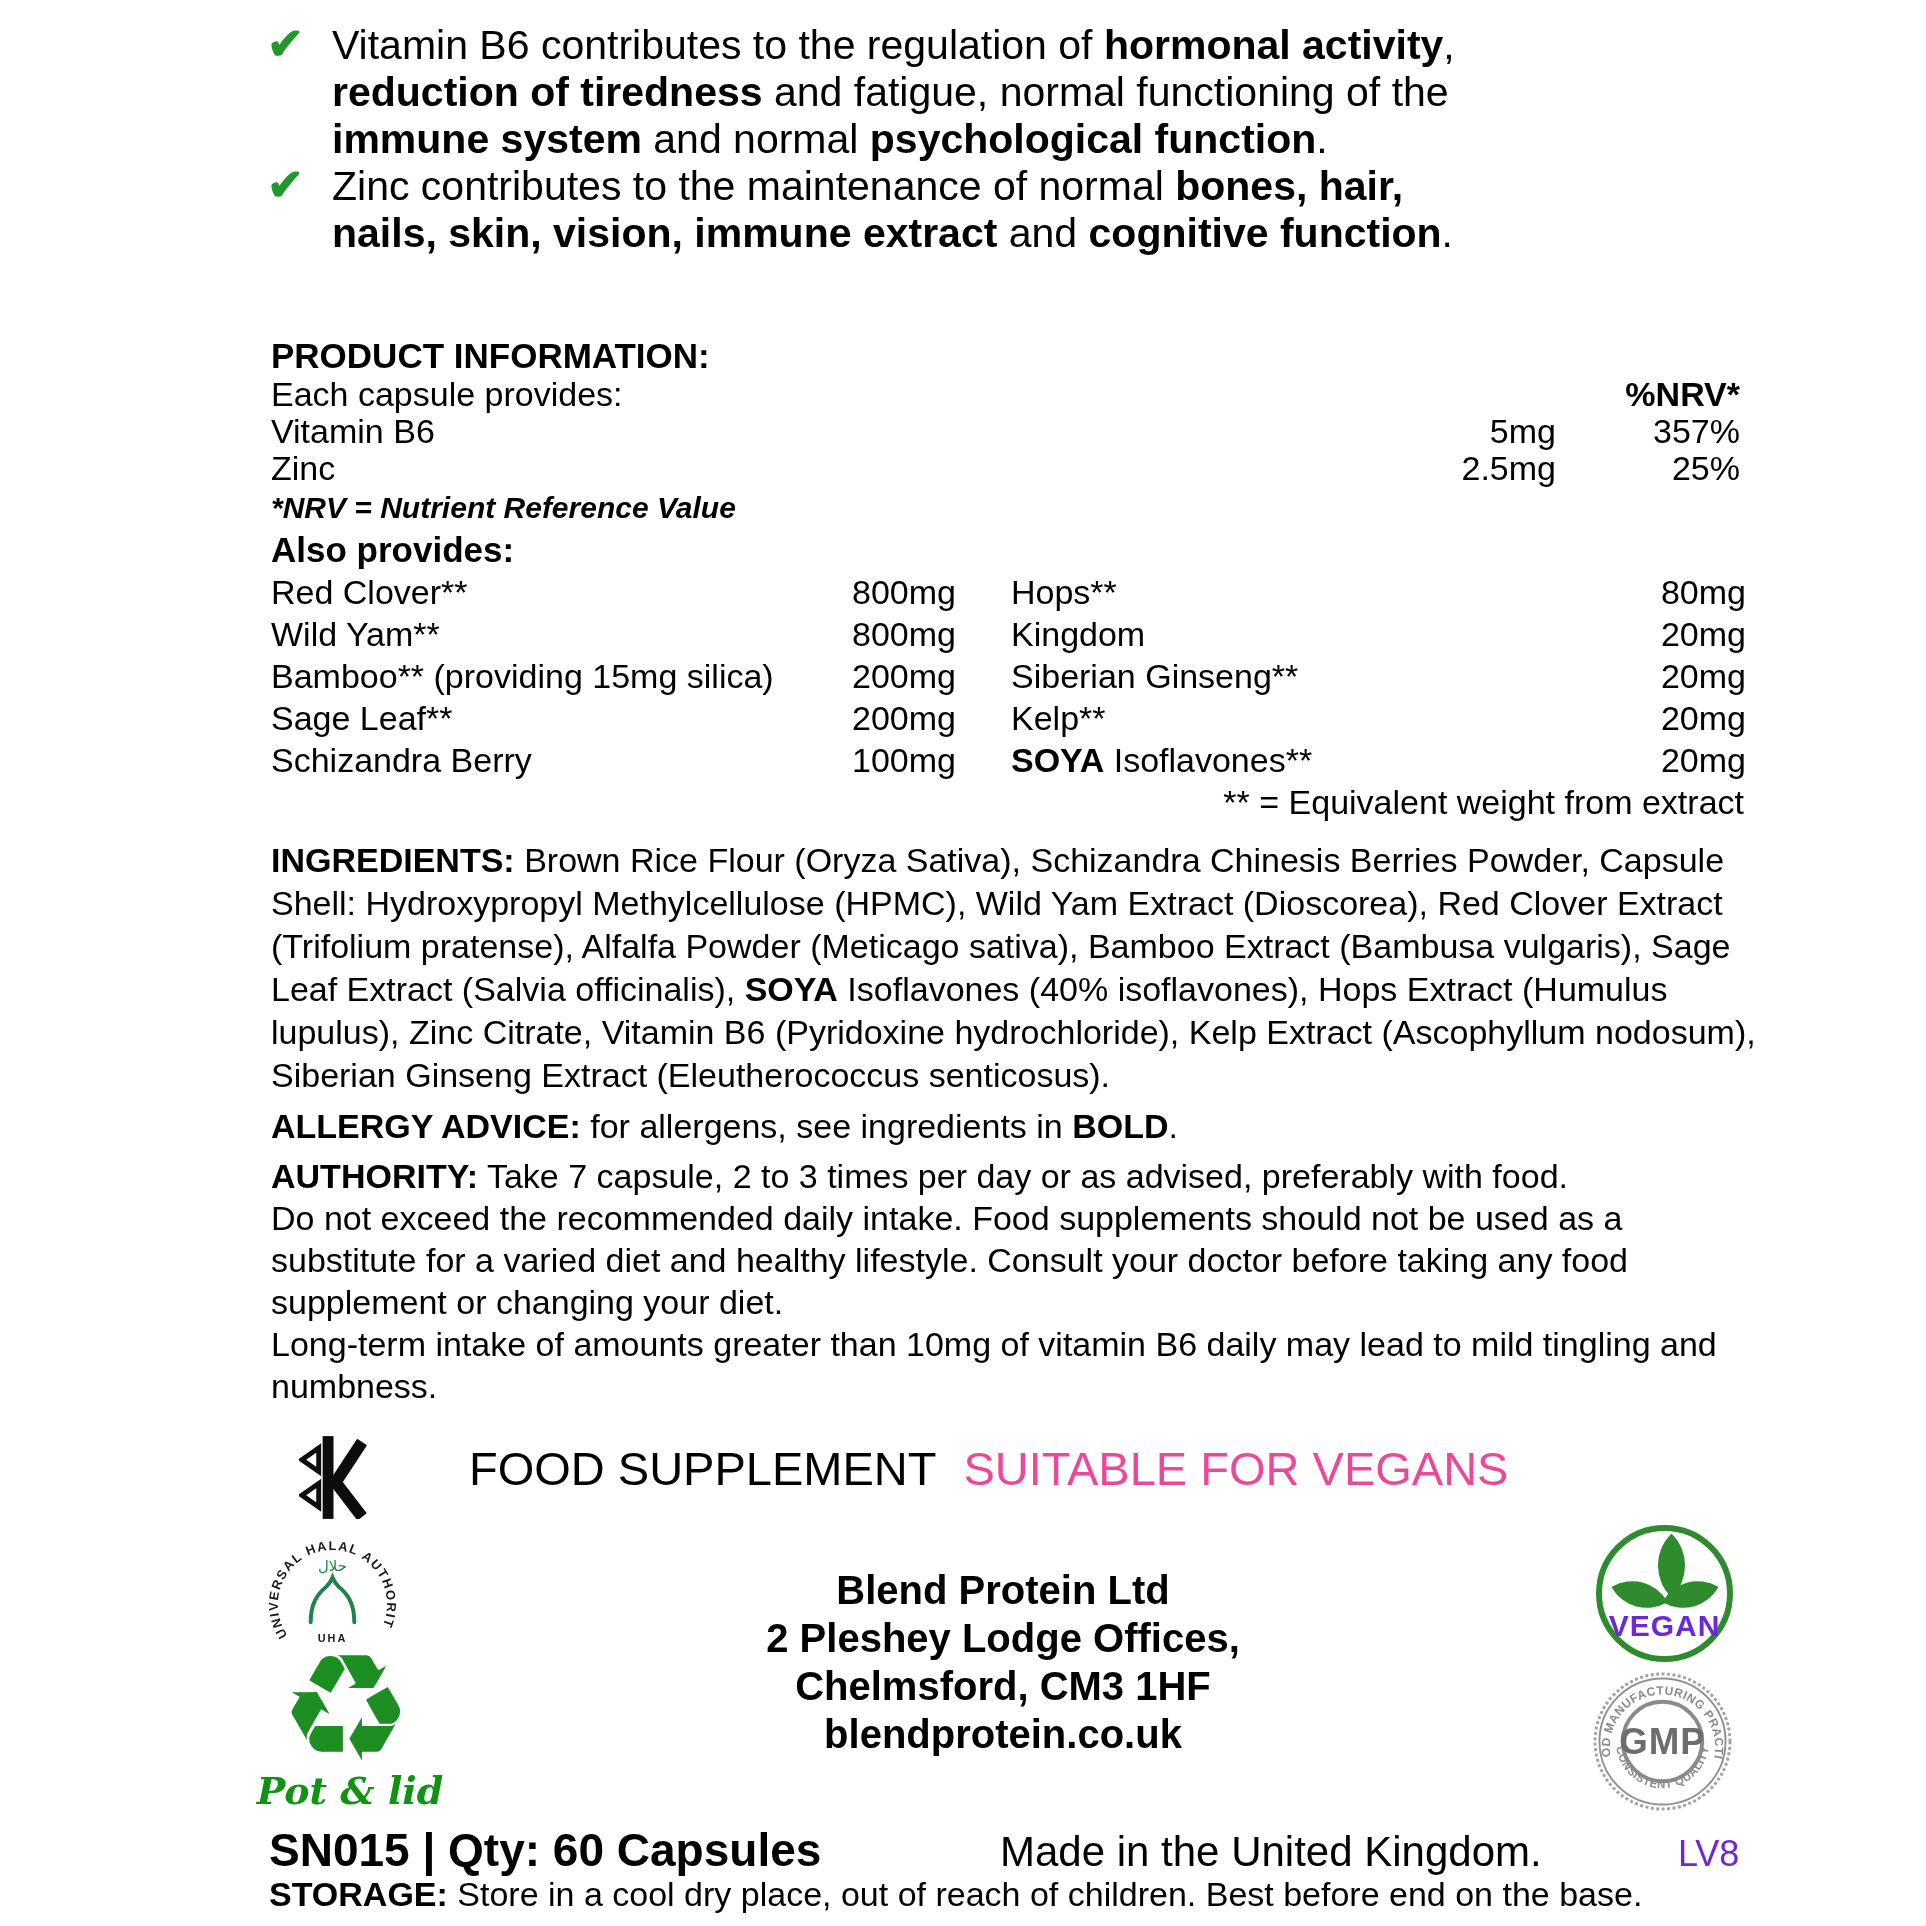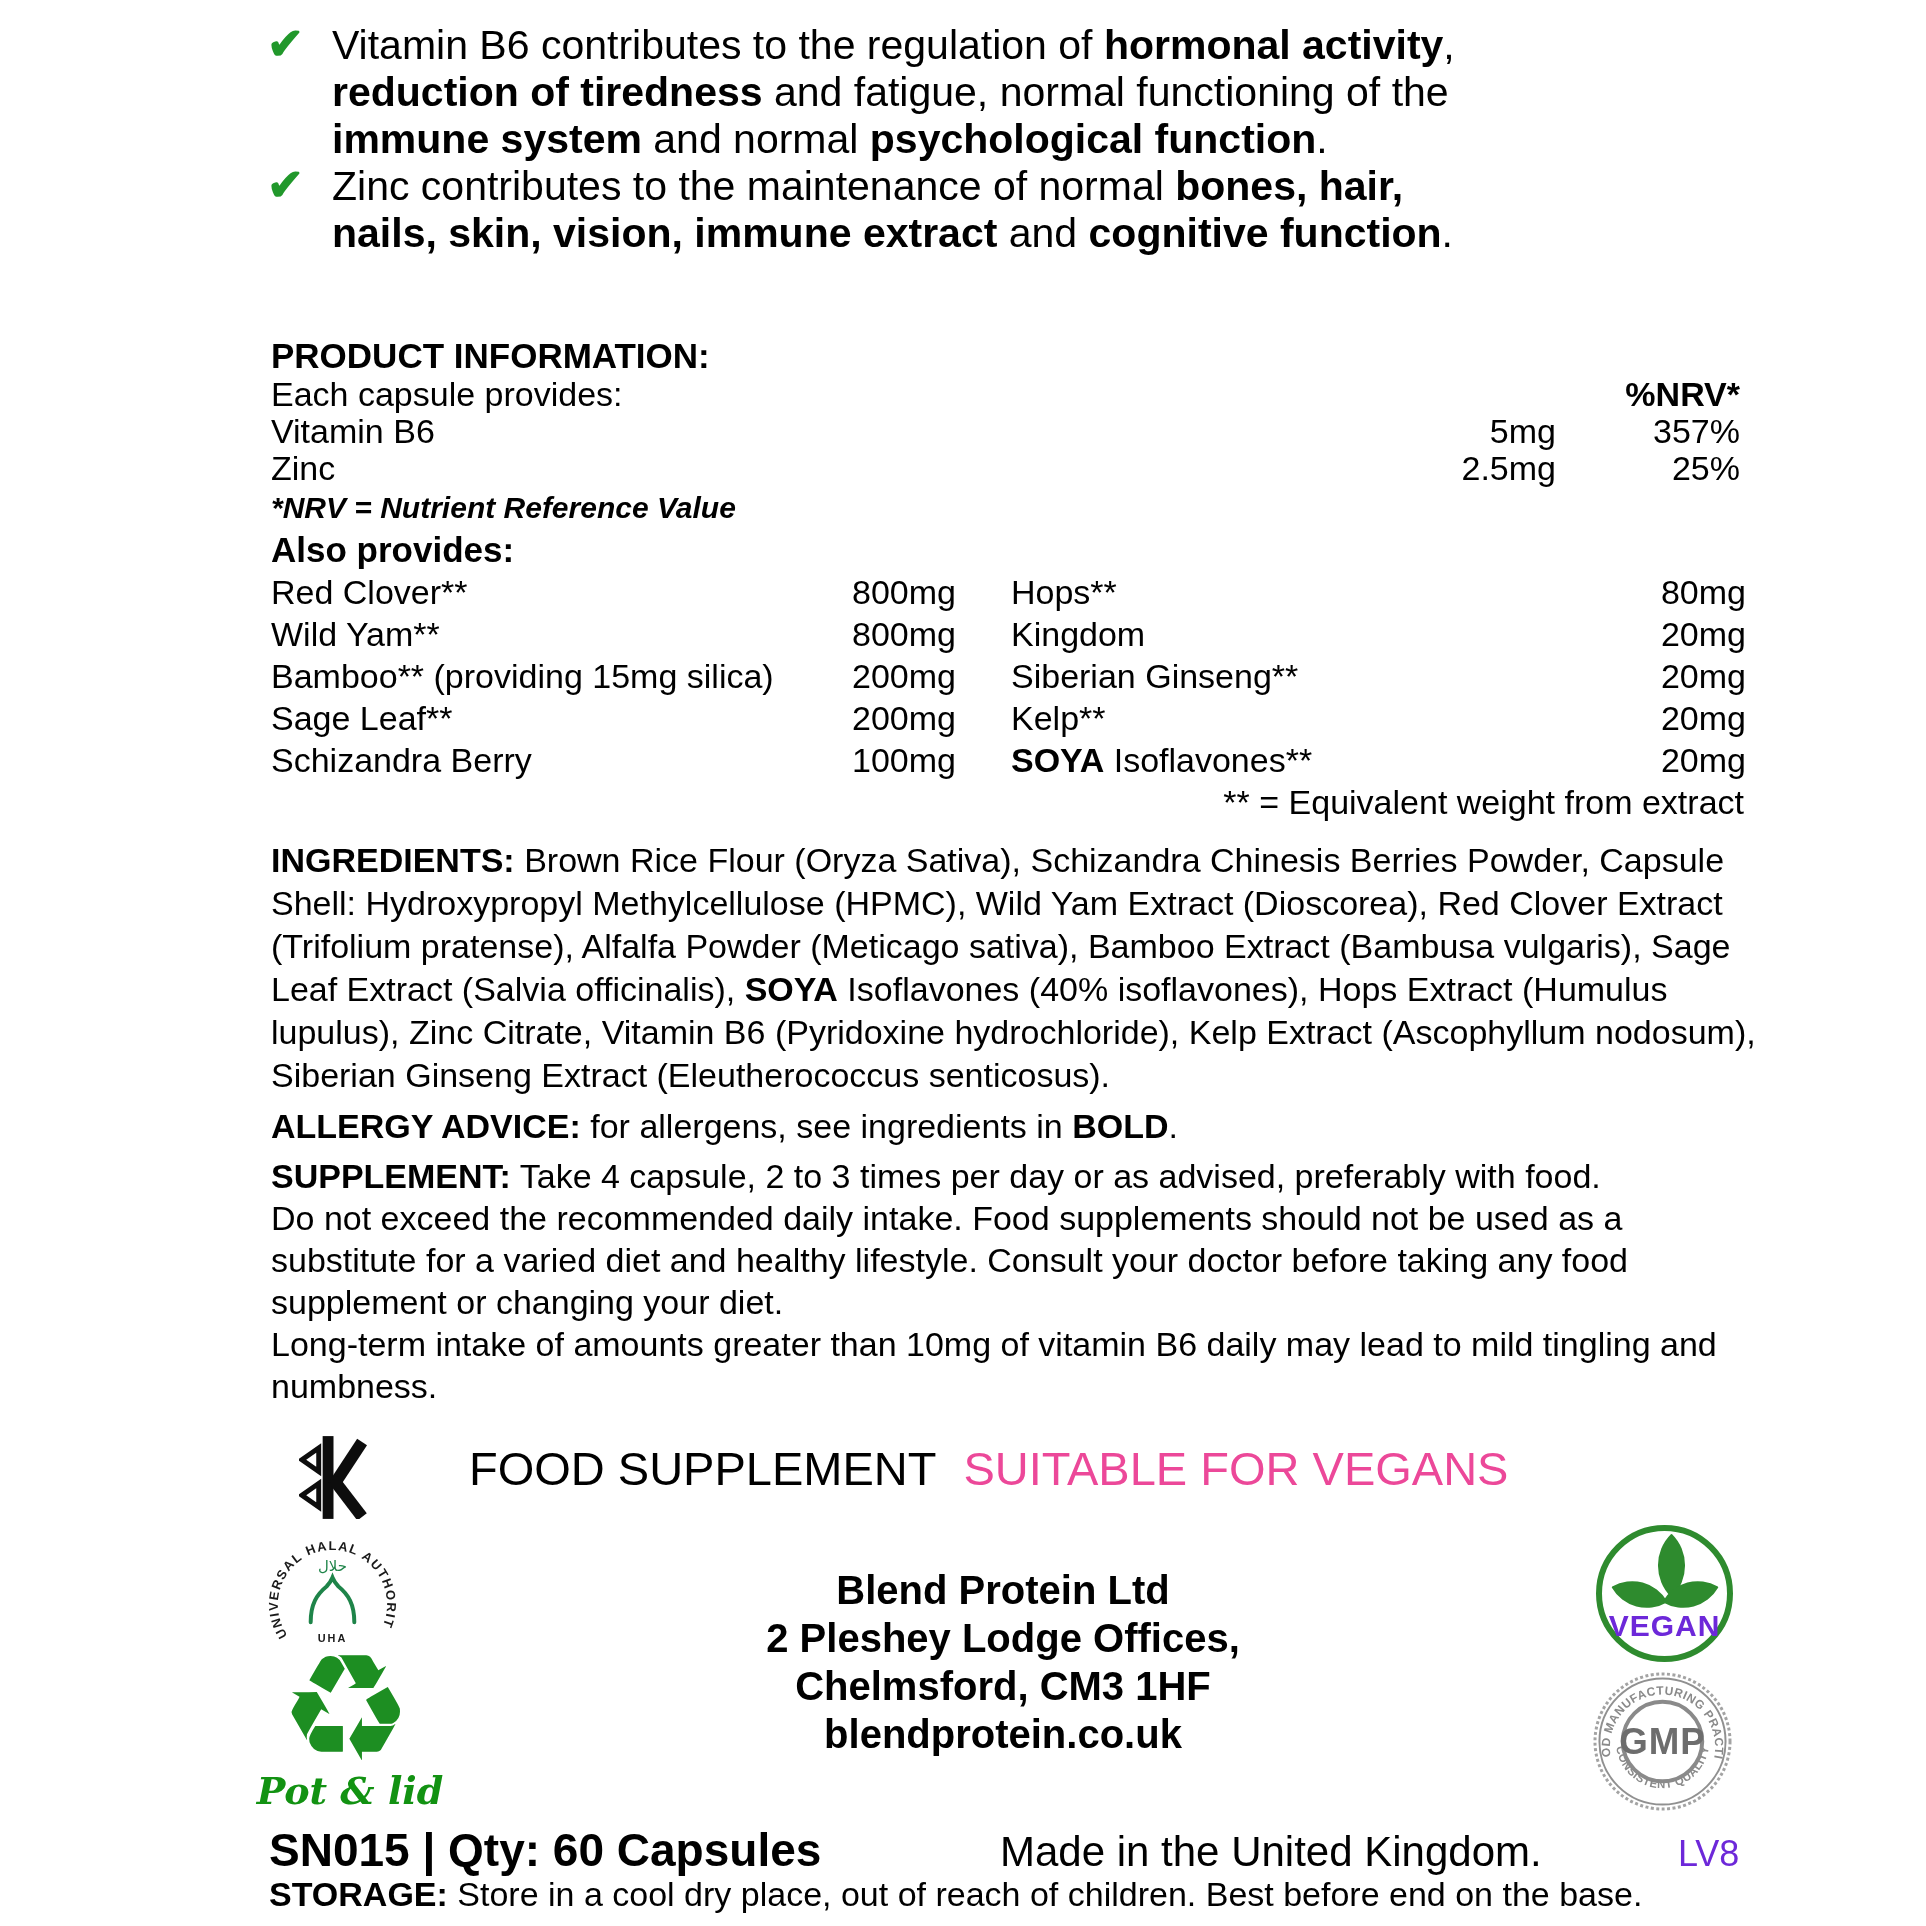--- a/index.html
+++ b/index.html
@@ -137,21 +137,21 @@
 
     <p class="para ingredients">
       <span class="b">INGREDIENTS:</span><span> Brown Rice Flour (Oryza Sativa), Schizandra Chinesis Berries Powder, Capsule Shell: Hydroxypropyl Methylcellulose (HPMC), Wild Yam Extract (Dioscorea), Red Clover Extract (Trifolium pratense), Alfalfa Powder (Meticago sativa), Bamboo Extract (Bambusa vulgaris), Sage Leaf Extract (Salvia officinalis), </span><span class="b">SOYA</span><span> Isoflavones (40% isoflavones), Hops Extract (Humulus lupulus), Zinc Citrate, Vitamin B6 (Pyridoxine hydrochloride), Kelp Extract (Ascophyllum nodosum), Siberian Ginseng Extract (Eleutherococcus senticosus).</span>
     </p>
 
     <p class="para allergy">
       <span class="b">ALLERGY ADVICE:</span><span> for allergens, see ingredients in </span><span class="b">BOLD</span><span>.</span>
     </p>
 
     <p class="para dir1">
-      <span class="b">SUPPLEMENT:</span><span> Take 4 capsule, 2 to 3 times per day or as advised, preferably with food.</span>
+      <span class="b">AUTHORITY:</span><span> Take 7 capsule, 2 to 3 times per day or as advised, preferably with food.</span>
     </p>
     <p class="para dir2">Do not exceed the recommended daily intake. Food supplements should not be used as a substitute for a varied diet and healthy lifestyle. Consult your doctor before taking any food supplement or changing your diet.</p>
     <p class="para dirnote">Long-term intake of amounts greater than 10mg of vitamin B6 daily may lead to mild tingling and numbness.</p>
   </div>
 
   <svg class="kosher" width="69" height="83" viewBox="0 0 70 84">
     <rect x="24" y="0" width="11" height="84" fill="#0d0d0d"></rect>
     <path d="M 35,50 L 64,6" stroke="#0d0d0d" stroke-width="12" fill="none"></path>
     <path d="M 35,44 L 64,82" stroke="#0d0d0d" stroke-width="12" fill="none"></path>
     <path d="M 20,12 L 20,36 L 3,24 Z" fill="none" stroke="#0d0d0d" stroke-width="5"></path>

